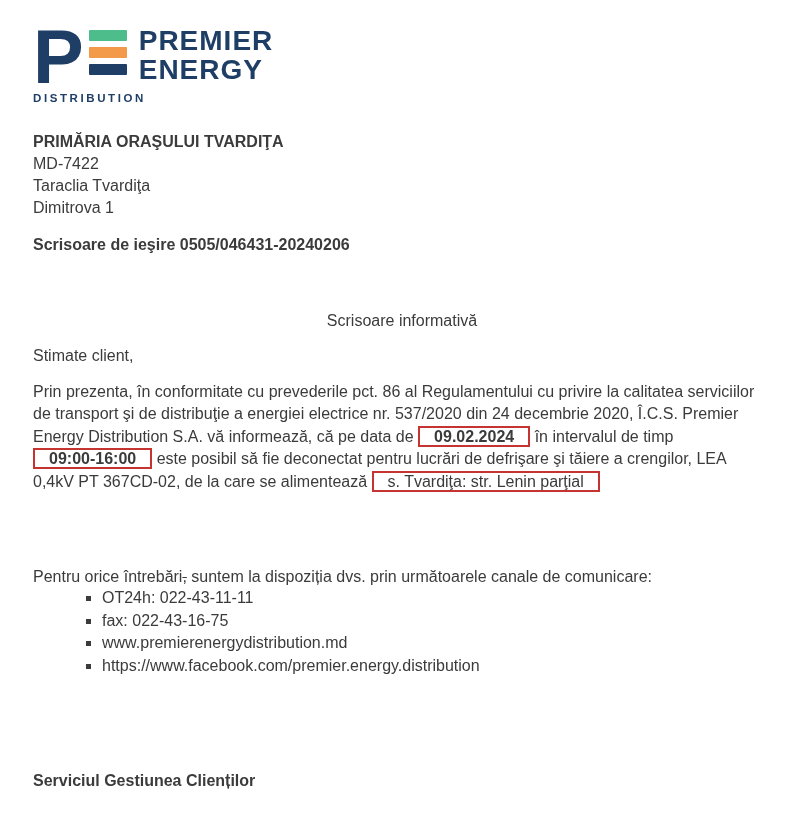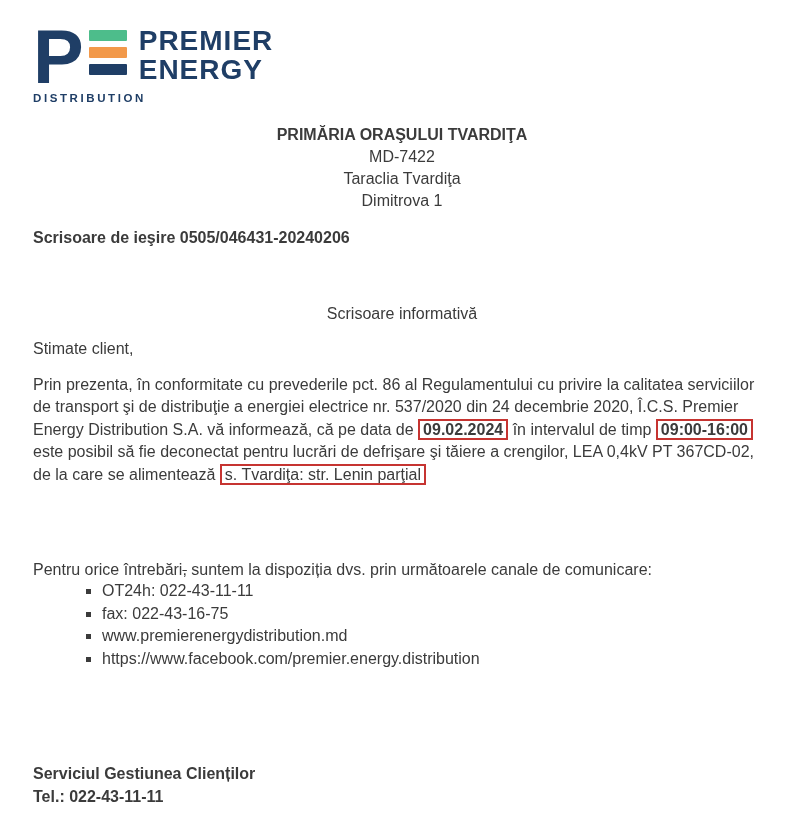--- a/index.html
+++ b/index.html
@@ -33,33 +33,33 @@
     color: var(--navy); font-weight: bold;
     font-size: 28px; line-height: 29px; letter-spacing: 1px;
   }
   .logo-distribution {
     margin-top: 8px;
     color: var(--navy); font-weight: bold;
     font-size: 11.5px; letter-spacing: 2.6px;
   }
 
   
-  .recipient { margin-top: 20px; text-align: center; line-height: 22px; }
+  .recipient { margin-top: 27px; text-align: left; line-height: 22px; }
   .recipient-name { font-weight: bold; }
 
   
   .reference { margin-top: 17px; font-weight: bold; }
   .title { margin-top: 58px; text-align: center; }
   .salutation { margin-top: 17px; }
 
   
   .body-par { margin-top: 16px; line-height: 22.4px; max-width: 745px; }
   .red-box {
     border: 2px solid var(--red);
-    padding: 0 3px;
+    padding: 0 14px;
     white-space: nowrap;
   }
   .red-box.bold { font-weight: bold; }
 
   
   .contact-intro { margin-top: 75px; }
   .strike { text-decoration: line-through; }
   .contact-list { margin: 1px 0 0 0; padding-left: 69px; list-style-type: square; }
   .contact-list li { line-height: 22.5px; }
 
@@ -114,16 +114,15 @@
   </div>
   <ul class="contact-list">
     <li>OT24h: 022-43-11-11</li>
     <li>fax: 022-43-16-75</li>
     <li>www.premierenergydistribution.md</li>
     <li>https://www.facebook.com/premier.energy.distribution</li>
   </ul>
 
   <div class="footer">
     <div>Serviciul Gestiunea Clienților</div>
-    <div>Tel.: 022-43-11-11</div>
   </div>
 
 </div>
 
 </body></html>

